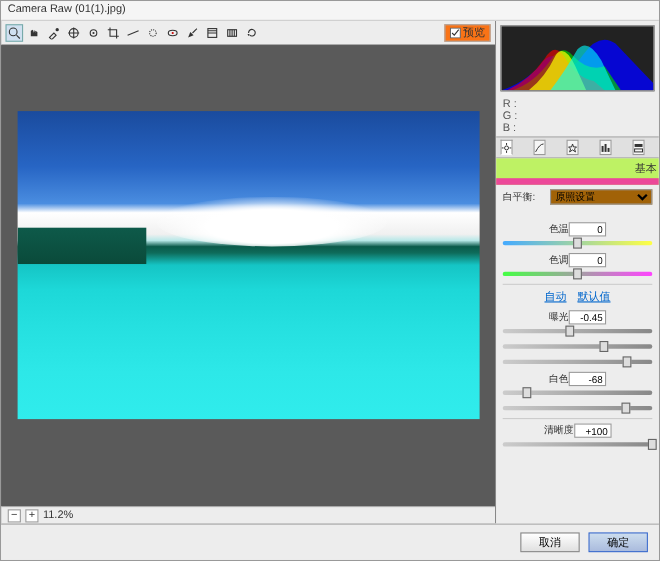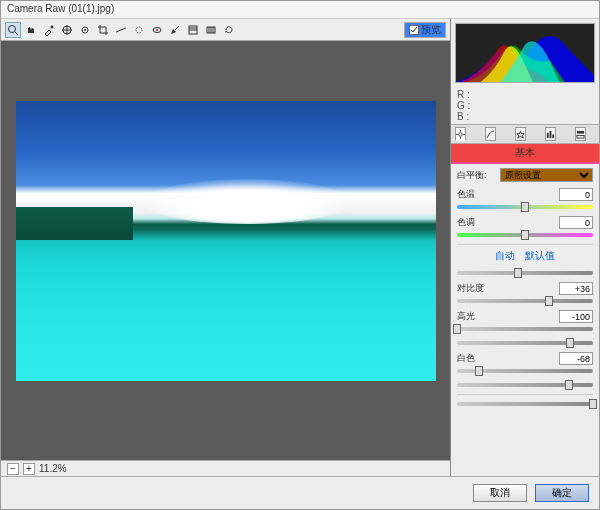--- a/index.html
+++ b/index.html
@@ -5,52 +5,52 @@
 *{margin:0;padding:0;box-sizing:border-box;font-family:"Microsoft YaHei",Arial,sans-serif;font-size:10px}
 body{width:600px;height:510px;background:#ededed;display:flex;flex-direction:column;border:1px solid #999}
 .title-bar{height:18px;padding:2px 6px;font-size:10px;color:#333;background:#f5f5f5;border-bottom:1px solid #ccc}
 .main{flex:1;display:flex;overflow:hidden}
 .left{flex:1;display:flex;flex-direction:column;background:#5a5a5a;border-right:1px solid #888}
 .toolbar{height:22px;background:#ededed;border-bottom:1px solid #aaa;display:flex;align-items:center;padding:0 4px;gap:2px}
 .tool{width:16px;height:16px;display:flex;align-items:center;justify-content:center;border:1px solid transparent;cursor:pointer;color:#444}
 .tool.active{background:#d0e0f0;border:1px solid #7aa}
 .tool svg{width:12px;height:12px}
 .spacer{flex:1}
-.preview-btn{font-size:10px;color:#333;display:flex;align-items:center;gap:2px;padding:0 4px;border:1px solid #aaa;background:#3b82f6}
+.preview-btn{font-size:10px;color:#333;display:flex;align-items:center;gap:2px;padding:0 4px;border:1px solid #aaa;background:#f97316}
 .canvas-area{flex:1;display:flex;align-items:center;justify-content:center;background:#5a5a5a;padding:20px 8px 40px}
 .photo{width:420px;height:280px;background:linear-gradient(to bottom,#1a4b9e 0%,#2765c4 18%,#4a8de0 30%,#fff 33%,#f0f0f0 40%,#b8e8e8 42%,#0a5a4a 44%,#0e6b5a 46%,#15c5c5 50%,#1dd8d8 58%,#25e0e0 70%,#2de8e8 85%,#30ecec 100%);position:relative;overflow:hidden}
 .clouds{position:absolute;top:28%;left:30%;width:50%;height:16%;background:radial-gradient(ellipse at 50% 60%,#fff 0%,#fff 40%,rgba(255,255,255,0.4) 60%,transparent 75%);border-radius:50%}
 .trees{position:absolute;top:38%;left:0;width:28%;height:12%;background:linear-gradient(to top,#0a4a3a,#0e5a4a)}
 .status{height:16px;background:#ededed;border-top:1px solid #aaa;display:flex;align-items:center;padding:0 6px;gap:4px;font-size:9px;color:#333}
 .zoom-btn{width:12px;height:12px;border:1px solid #999;background:#fff;display:flex;align-items:center;justify-content:center}
 .right{width:148px;background:#ededed;display:flex;flex-direction:column;overflow:hidden}
 .histogram{height:60px;margin:4px;border:1px solid #aaa;background:#222;position:relative}
 .histogram svg{width:100%;height:100%}
 .rgb{padding:2px 6px;font-size:9px;color:#555;line-height:11px}
 .tabs{height:20px;background:#e0e0e0;border-top:1px solid #aaa;border-bottom:1px solid #aaa;display:flex;align-items:center;padding:0 4px;gap:19px}
 .tab{width:14px;height:14px;border:1px solid #999;background:#f5f5f5;display:flex;align-items:center;justify-content:center}
 .tab.active{background:#fff;border-bottom:1px solid #fff}
 .tab svg{width:9px;height:9px}
-.panel-title{text-align:center;font-size:10px;padding:2px;color:#333;background:#ef4444;border-bottom:2px solid #ec4899}
+.panel-title{text-align:right;font-size:10px;padding:2px;color:#333;background:#bef264;border-bottom:6px solid #ec4899}
 .panel{flex:1;overflow-y:auto;padding:4px 6px}
-.row{display:flex;align-items:center;margin-bottom:6px;gap:3px}
+.row{display:flex;align-items:center;margin-bottom:16px;gap:3px}
 .row-label{font-size:9px;color:#333;width:40px}
 .row select{flex:1;font-size:9px;height:14px;border:1px solid #999;background:#a16207}
 .slider-row{margin-bottom:4px}
-.slider-top{display:flex;align-items:center;justify-content:space-between}
+.slider-top{display:flex;align-items:center;justify-content:center}
 .slider-label{font-size:9px;color:#333}
 .slider-val{width:34px;height:13px;font-size:9px;border:1px solid #999;text-align:right;padding:0 2px;background:#fff}
 .slider-track{height:10px;position:relative;margin-top:1px}
 .track-bg{height:4px;width:100%;position:absolute;top:3px;border-radius:2px}
 .track-gray{background:linear-gradient(to right,#ccc,#888)}
 .track-temp{background:linear-gradient(to right,#4af,#ff4)}
 .track-tint{background:linear-gradient(to right,#4f4,#f4f)}
 .thumb{position:absolute;width:8px;height:10px;background:#ddd;border:1px solid #666;top:0;transform:translateX(-50%);cursor:pointer}
 .sep{height:1px;background:#ccc;margin:4px 0}
-.auto-def{display:flex;justify-content:center;gap:10px;font-size:9px;color:#06c;margin:3px 0 5px}
+.auto-def{display:flex;justify-content:center;gap:10px;font-size:9px;color:#06c;text-decoration:underline;margin:3px 0 5px}
 .footer{height:28px;background:#ededed;border-top:1px solid #aaa;display:flex;align-items:center;justify-content:flex-end;padding:16px 10px;gap:8px}
 .btn{width:54px;height:18px;font-size:10px;border:1px solid #888;background:linear-gradient(#fff,#e0e0e0);cursor:pointer}
 .btn.primary{border:1px solid #36c;background:linear-gradient(#cde,#abd)}
 </style>
 </head>
 <body>
 
 <div class="title-bar">Camera Raw (01(1).jpg)</div>
 
 <div class="main">
@@ -256,43 +256,33 @@
             </div>
           </div>
         </div>
       <div class="sep"></div>
       <div class="auto-def">
         <span>自动</span>
         <span>默认值</span>
       </div>
       <div id="sliders-b">
           <div class="slider-row">
+            <div class="slider-top">
+              <span class="slider-label">曝光</span>
+              <input class="slider-val" value="-0.45" style="">
+            </div>
             <div class="slider-track">
               <div class="track-bg track-gray"></div>
               <div class="thumb" style="left:45%"></div>
             </div>
           </div>
           <div class="slider-row">
-            <div class="slider-top">
-              <span class="slider-label">对比度</span>
-              <input class="slider-val" value="+36" style="">
-            </div>
             <div class="slider-track">
               <div class="track-bg track-gray"></div>
               <div class="thumb" style="left:68%"></div>
-            </div>
-          </div>
-          <div class="slider-row">
-            <div class="slider-top">
-              <span class="slider-label">高光</span>
-              <input class="slider-val" value="-100" style="">
-            </div>
-            <div class="slider-track">
-              <div class="track-bg track-gray"></div>
-              <div class="thumb" style="left:0%"></div>
             </div>
           </div>
           <div class="slider-row">
             <div class="slider-track">
               <div class="track-bg track-gray"></div>
               <div class="thumb" style="left:83%"></div>
             </div>
           </div>
           <div class="slider-row">
             <div class="slider-top">
@@ -307,20 +297,24 @@
           <div class="slider-row">
             <div class="slider-track">
               <div class="track-bg track-gray"></div>
               <div class="thumb" style="left:82%"></div>
             </div>
           </div>
         </div>
       <div class="sep"></div>
       <div id="sliders-c">
           <div class="slider-row">
+            <div class="slider-top">
+              <span class="slider-label">清晰度</span>
+              <input class="slider-val" value="+100" style="">
+            </div>
             <div class="slider-track">
               <div class="track-bg track-gray"></div>
               <div class="thumb" style="left:100%"></div>
             </div>
           </div>
         </div>
     </div>
   </div>
 </div>
 

